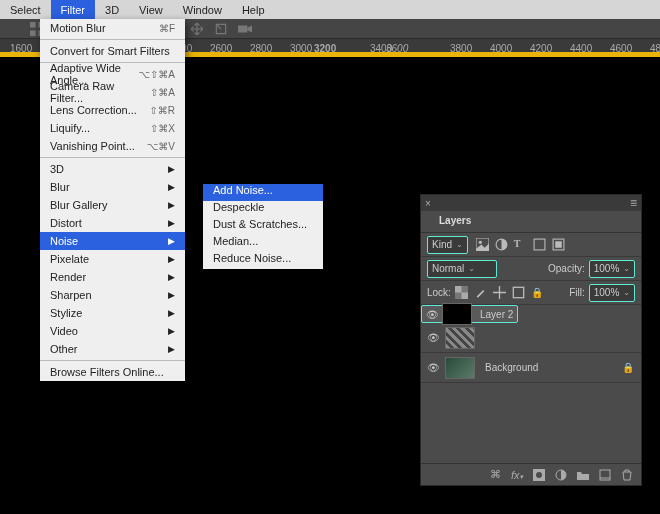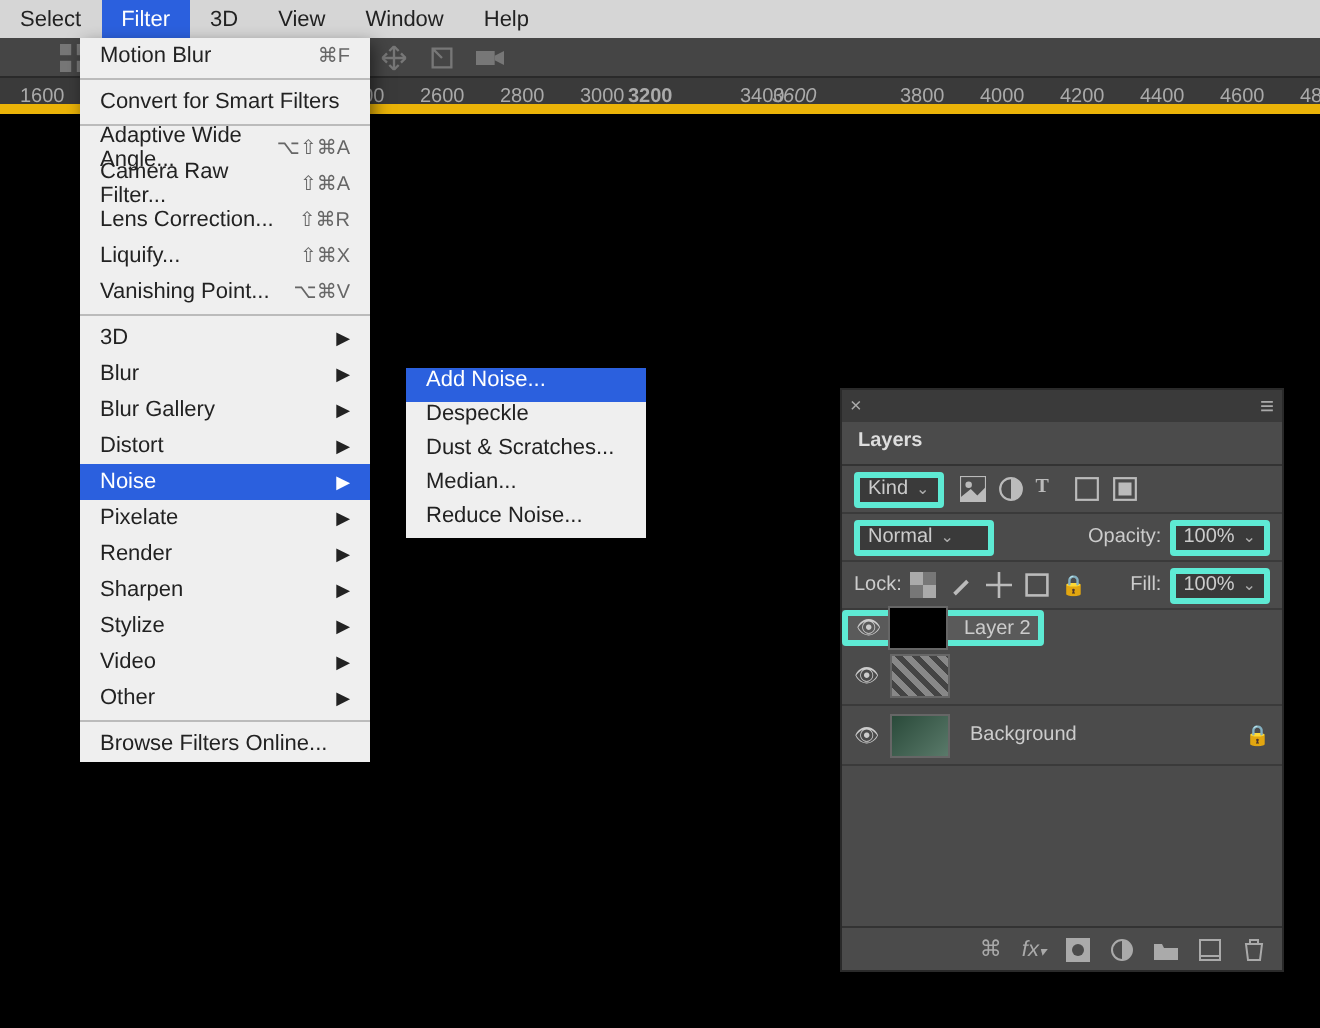--- a/index.html
+++ b/index.html
@@ -24,23 +24,23 @@
   .dropdown .sc { color:#666; font-size:10px; letter-spacing:0px;}
   
   .submenu { position:absolute; top:184px; left:203px; width:120px; background:#efefef; color:#222; box-shadow:2px 3px 8px rgba(0,0,0,.5);}
   .submenu .row { display:flex; align-items:flex-start; height:17px; padding:0 10px; cursor:default;}
   .submenu .row.hl { background:#2b60de; color:#fff; }
   
   .panel { position:absolute; top:194px; left:420px; width:222px; background:#4b4b4b; border:1px solid #2a2a2a; box-shadow:0 0 4px rgba(0,0,0,.6); font-size:10px; color:#ccc; }
   .panel .tabbar { height:16px; background:#3a3a3a; display:flex; align-items:center; justify-content:space-between; padding:0 4px;}
   .panel .tabbar .x { font-size:10px; color:#aaa; }
   .panel .tabs { height:22px; display:flex; align-items:center; border-bottom:1px solid #333;}
-  .panel .tabs .tab { padding:0 8px; height:100%; display:flex; align-items:center; font-weight:bold; color:#ddd; border-bottom:2px solid transparent;}
+  .panel .tabs .tab { padding:0 8px; height:100%; display:flex; align-items:center; font-weight:bold; color:#ddd; border-bottom:2px solid transparent;margin-left:10px;}
   .panel .ctl { display:flex; align-items:center; height:24px; padding:0 6px; gap:4px; border-bottom:1px solid #3a3a3a;}
-  .panel select, .panel .sel { background:#3a3a3a; color:#ccc; border:3px solid #5eead4; font-size:10px; height:18px; }
+  .panel select, .panel .sel { background:#3a3a3a; color:#ccc; border:1px solid #5eead4; font-size:10px; height:18px; }
   .panel .sel { display:inline-flex; align-items:center; padding:0 4px; gap:4px; border-radius:2px;}
   .panel .sel .dd { font-size:8px; color:#aaa; }
   .panel .iconrow { display:flex; gap:6px; align-items:center; }
   .panel .iconrow svg, .panel .iconrow .glyph { width:13px; height:13px; fill:#bbb; color:#bbb; }
   .layers { }
   .layer { display:flex; align-items:center; height:30px; border-bottom:1px solid #3a3a3a; padding:0 6px; gap:6px;}
   .layer.sel { background:#5a5a5a; }
   .eye { width:12px; text-align:center; color:#ccc; }
   .thumb { width:30px; height:22px; background:#222; border:1px solid #666; display:flex; align-items:center; justify-content:center;}
   .panel .filler { height:80px; }

